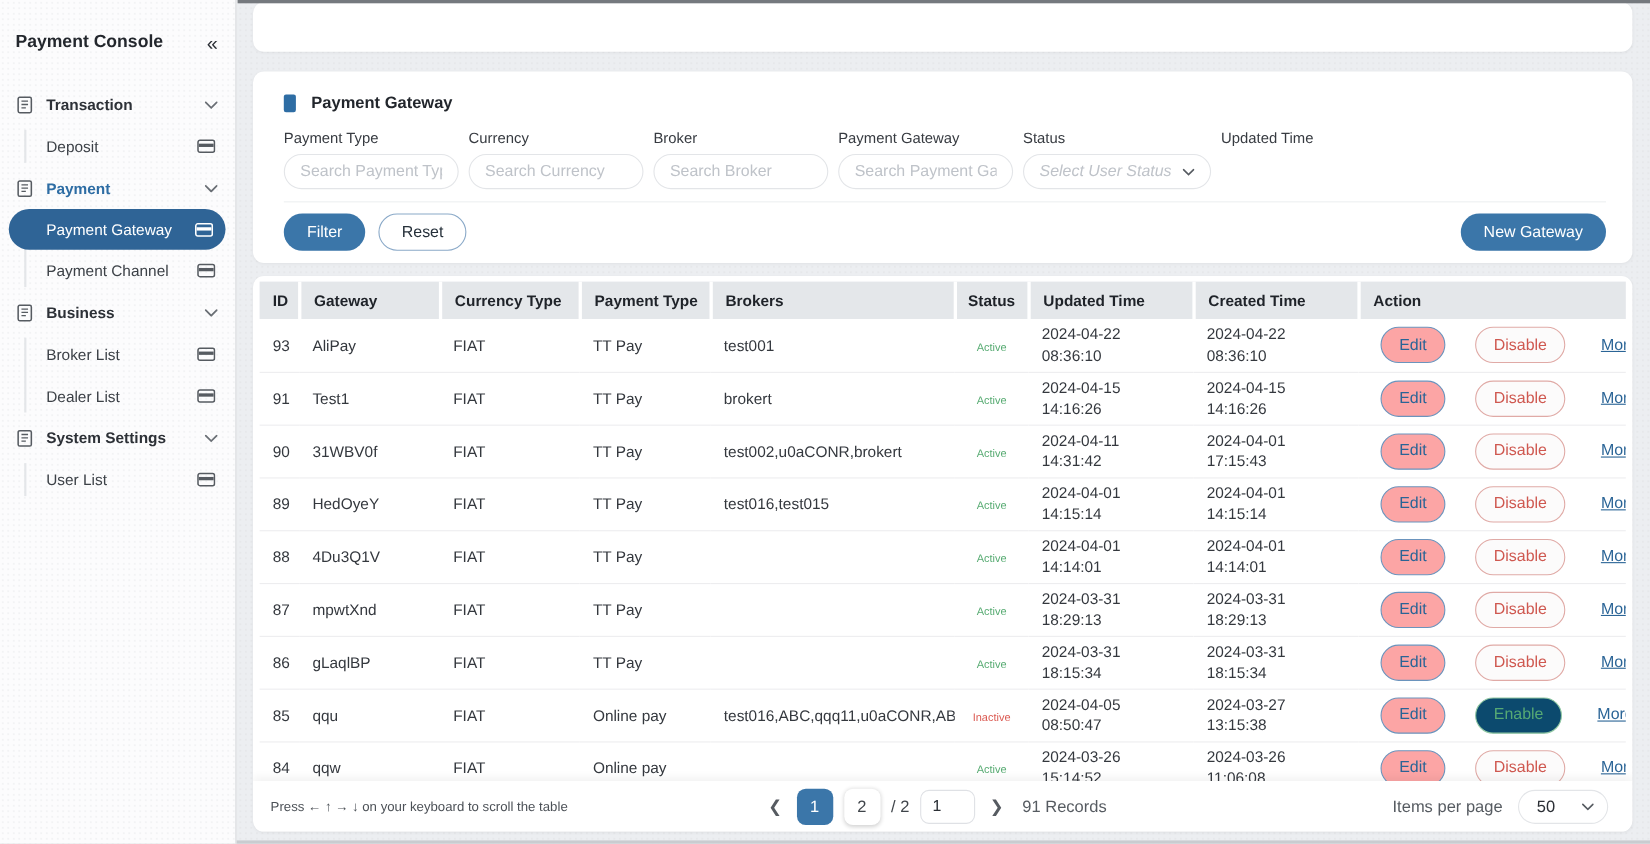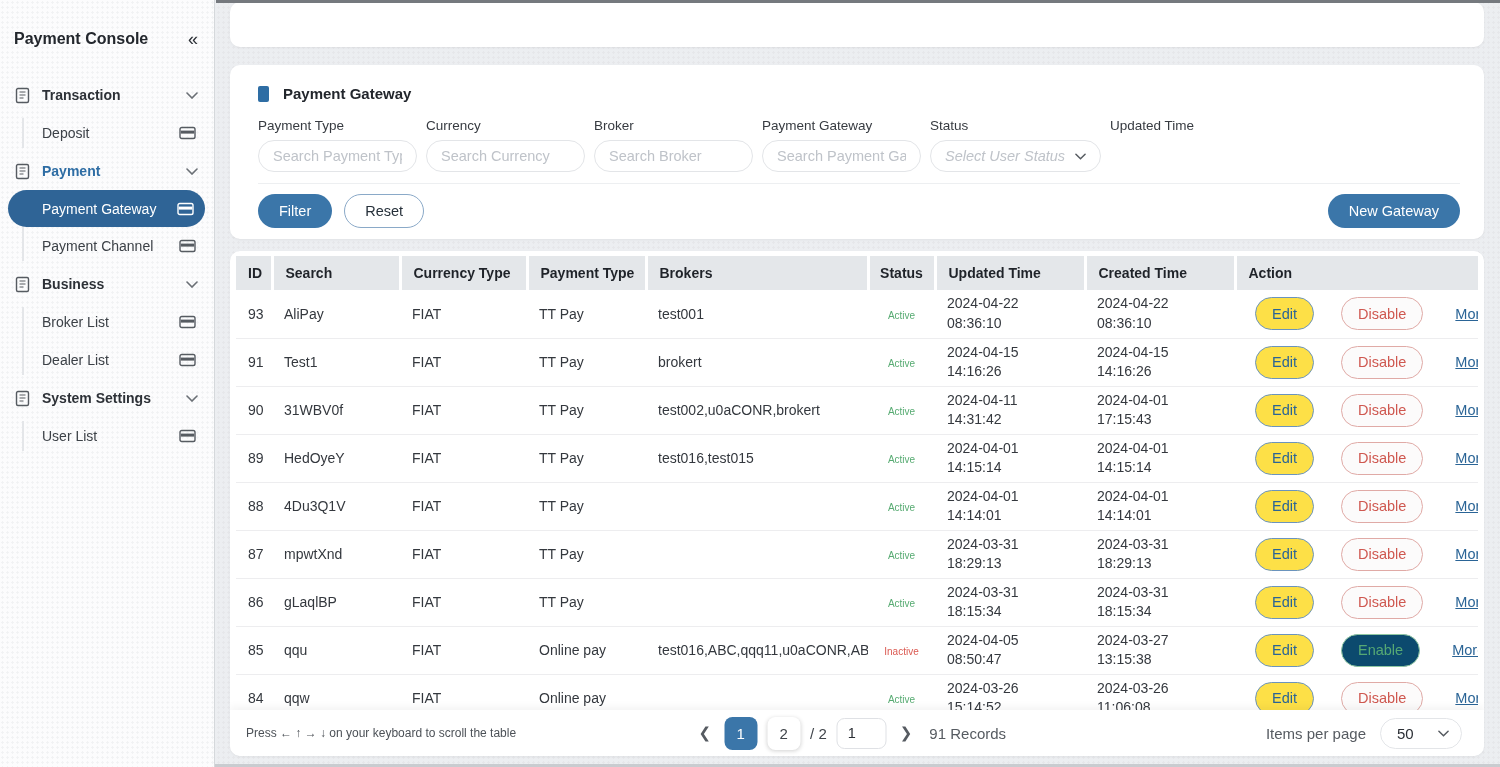--- a/index.html
+++ b/index.html
@@ -72,21 +72,21 @@
   th.c-status{text-align:center;padding:0;}
   td{font-size:14px;color:#34383e;padding:0 4px 0 12px;height:48px;border-bottom:1px solid #ededef;
     white-space:nowrap;overflow:hidden;}
   td.c-status{text-align:center;padding:0;}
   .status{font-size:10px;}
   .status.active{color:#57ab72;}
   .status.inactive{color:#db5a52;}
   .c-time div{line-height:19.5px;}
   td.c-action{padding-left:20px;}
   .act-wrap{display:flex;align-items:center;gap:27px;}
-  .btn{height:33px;border-radius:17px;background:#fde047;font-size:14.5px;padding:0 16px;cursor:pointer;
+  .btn{height:33px;border-radius:17px;background:#fca5a5;font-size:14.5px;padding:0 16px;cursor:pointer;
     font-family:"Liberation Sans",sans-serif;}
   .btn.edit{border:1px solid #6b94bd;color:#2a6496;}
   .btn.disable{border:1px solid #e0aaa6;color:#cf5850;background:#fcfbfb;}
   .btn.enable{border:1px solid #8fc7a2;color:#56a974;background:#0c4a6e;}
   .more{font-size:14.5px;font-weight:500;color:#2a6496;text-decoration:underline;cursor:pointer;margin-left:5px;}
 
   
   .tfoot{position:absolute;left:0;right:0;bottom:0;height:46px;background:#fff;
     border-radius:0 0 10px 10px;box-shadow:0 -3px 8px rgba(0,0,0,.05);
     display:flex;align-items:center;justify-content:space-between;padding:0 22px 0 16px;}
@@ -301,21 +301,21 @@
             <col style="width:119px">
           <col style="width:222px">
             <col style="width:67px">
             <col style="width:150px">
             <col style="width:150px">
             <col>
         </colgroup>
         <thead>
           <tr>
             <th>ID</th>
-            <th>Search</th>
+            <th>Gateway</th>
             <th>Currency Type</th>
             <th>Payment Type</th>
             <th>Brokers</th>
             <th class="c-status">Status</th>
             <th>Updated Time</th>
             <th>Created Time</th>
             <th>Action</th>
           </tr>
         </thead>
         <tbody>

